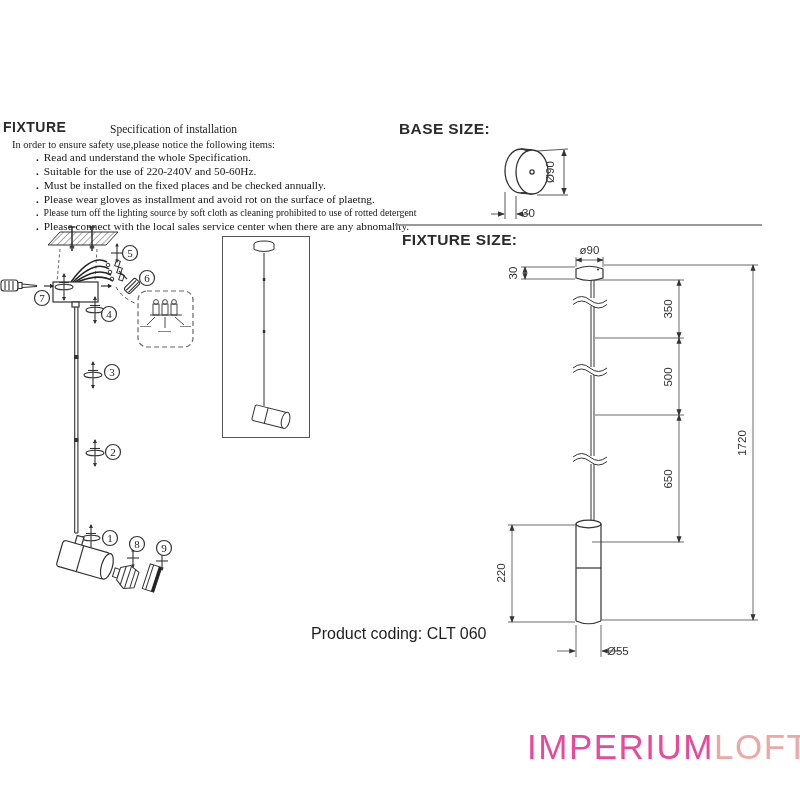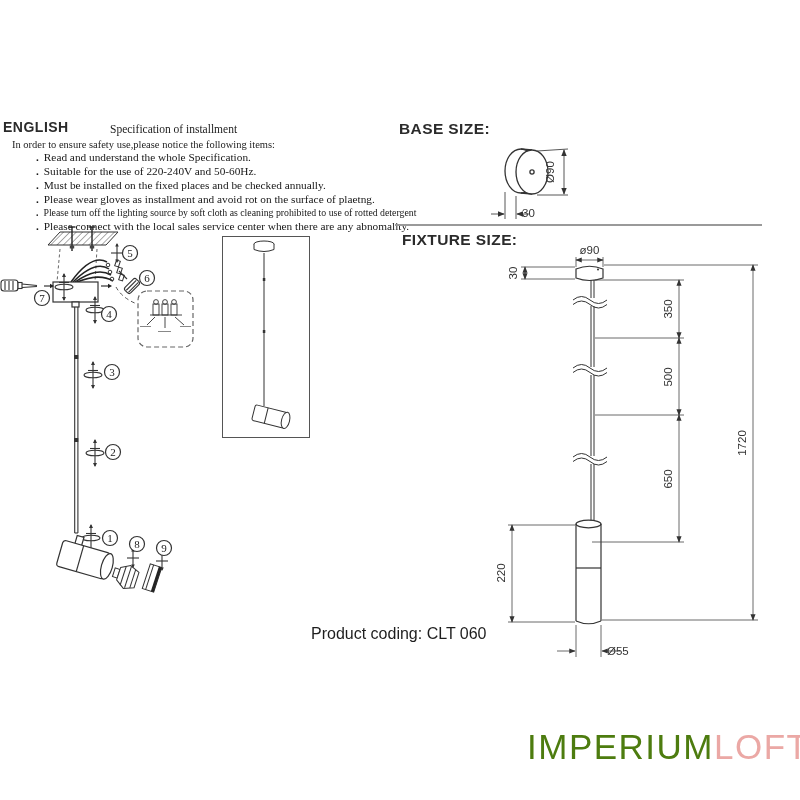--- a/index.html
+++ b/index.html
@@ -22,34 +22,34 @@
   .legend .num{display:inline-block;min-width:10px;margin-right:7px;}
 
   
   .h-base{left:399px;top:120px;font-size:15.5px;font-weight:600;letter-spacing:0.4px;color:#2b2b2b;}
   .h-fixture{left:402px;top:231px;font-size:15.5px;font-weight:600;letter-spacing:0.4px;color:#2b2b2b;}
   .divider{left:395px;top:224px;width:367px;height:2px;background:#9a9a9a;}
 
   .product{left:311px;top:625px;font-size:16px;color:#1e1e1e;white-space:nowrap;}
 
   .logo{left:527px;top:727px;font-size:35px;font-weight:400;letter-spacing:1.5px;white-space:nowrap;}
-  .logo .p1{color:#4d7c0f;}
+  .logo .p1{color:#ec4899;}
   .logo .p2{color:#eba8a5;}
 
   svg text{font-family:"Liberation Sans",sans-serif;}
   svg .callout-num{font-family:"Liberation Serif",serif;font-size:11px;fill:#222;}
   svg .dim{font-size:11.5px;fill:#333;}
 </style>
 </head>
 <body>
 
 <div class="canvas">
 
-  <div class="abs lang">ENGLISH</div>
-  <div class="abs spec-title">Specification of installment</div>
+  <div class="abs lang">FIXTURE</div>
+  <div class="abs spec-title">Specification of installation</div>
   <div class="abs intro">In order to ensure safety use,please notice the following items:</div>
   <div class="abs items">
     <div class="it">Read and understand the whole Specification.</div>
     <div class="it">Suitable for the use of 220-240V and 50-60Hz.</div>
     <div class="it">Must be installed on the fixed places and be checked annually.</div>
     <div class="it">Please wear gloves as installment and avoid rot on the surface of plaetng.</div>
     <div class="it small">Please turn off the lighting source by soft cloth as cleaning prohibited to use of rotted detergent</div>
     <div class="it">Please connect with the local sales service center when there are any abnomality.</div>
   </div>
 

